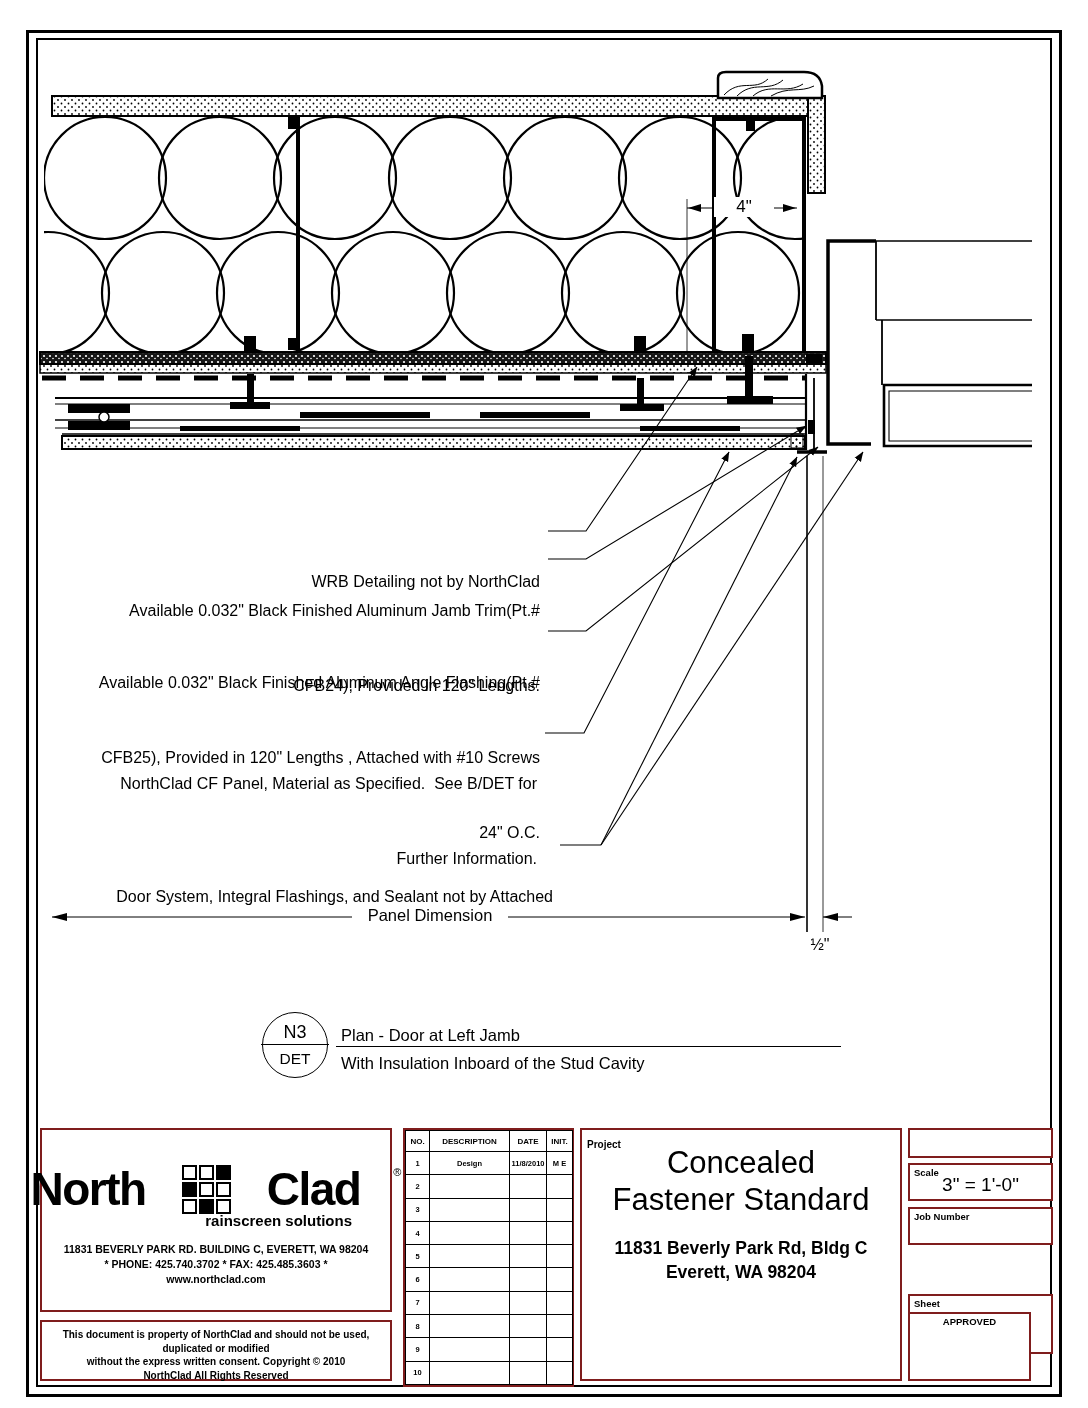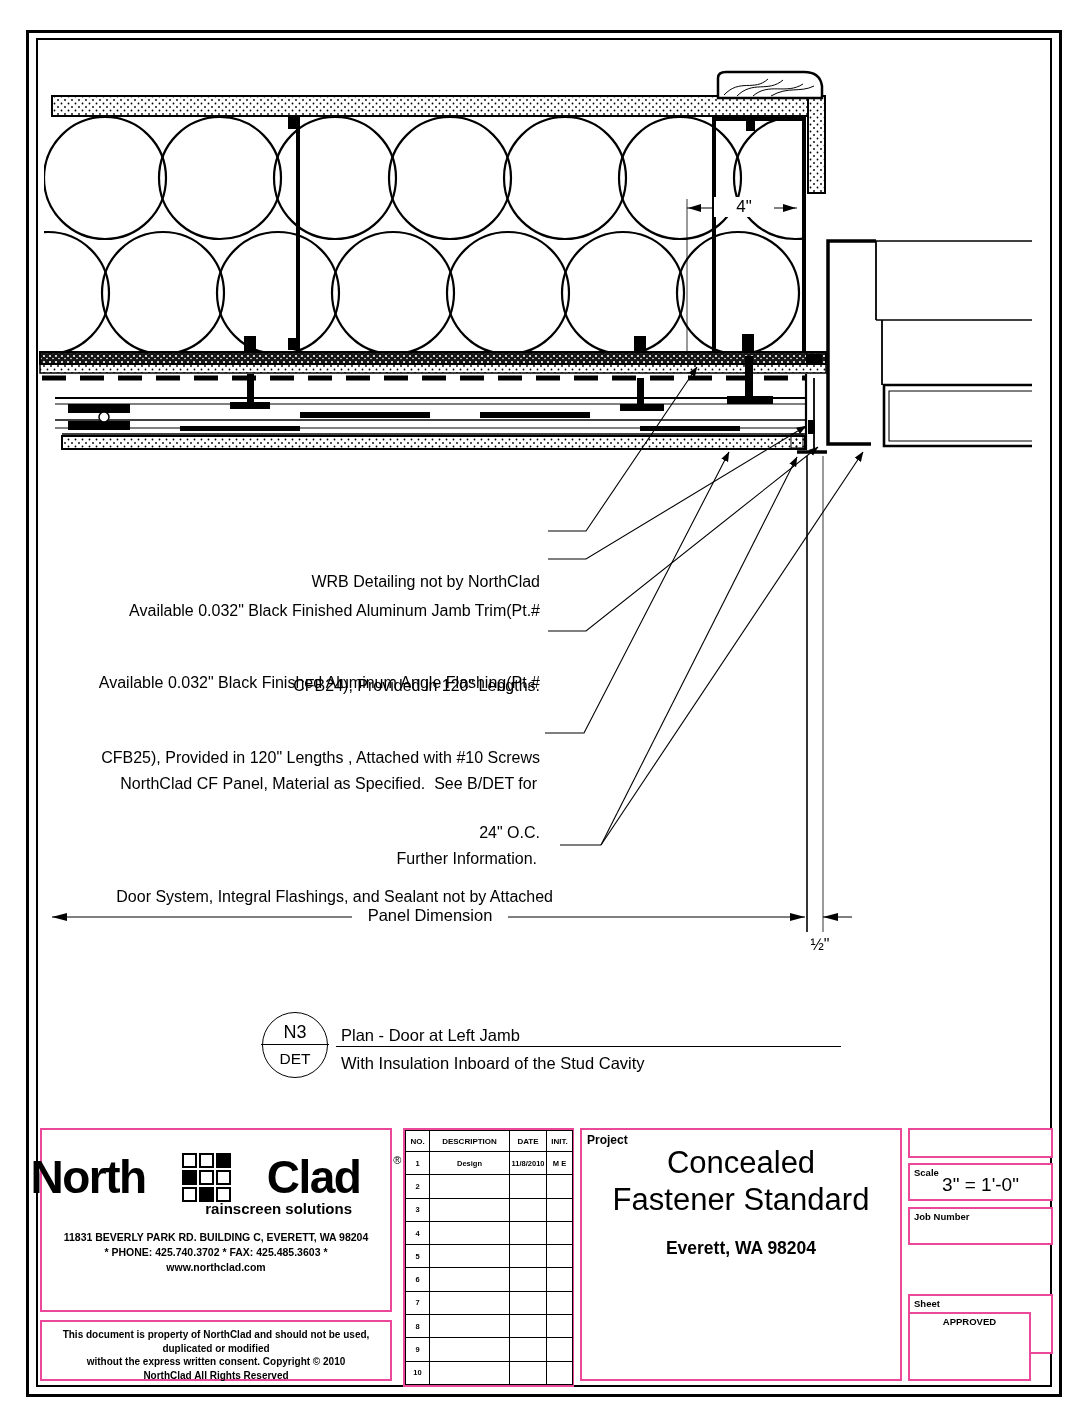--- a/index.html
+++ b/index.html
@@ -18,42 +18,42 @@
           border-radius:50%;box-sizing:border-box;}
   .bubble .half{position:absolute;left:0;width:100%;text-align:center;font-size:18px;}
   .bubble .t{top:9px;}
   .bubble .b{top:37px;font-size:15.5px;}
   .bubble .chord{position:absolute;top:31px;left:-2px;right:-2px;border-top:1.5px solid #000;}
   .det-line1{position:absolute;left:341px;top:1025px;font-size:16.5px;line-height:20px;}
   .det-rule{position:absolute;left:336px;top:1046px;width:505px;height:1.2px;background:#000;}
   .det-line2{position:absolute;left:341px;top:1053px;font-size:16.5px;line-height:20px;}
 
   
-  .tb-box{position:absolute;border:2px solid #ec4899;box-sizing:border-box;background:#fff;}
+  .tb-box{position:absolute;border:2px solid #7f1d1d;box-sizing:border-box;background:#fff;}
   .logo-box{left:40px;top:1128px;width:352px;height:184px;}
-  .logo-row{display:flex;align-items:center;justify-content:center;margin-top:20px;gap:33px;}
+  .logo-row{display:flex;align-items:center;justify-content:center;margin-top:32px;gap:33px;}
   .logo-word{font-size:46px;font-weight:bold;letter-spacing:-1.5px;}
   .logo-grid{display:grid;grid-template-columns:repeat(3,15px);grid-auto-rows:15px;gap:2px;margin:0 3px;}
   .sq{border:2.5px solid #000;box-sizing:border-box;background:#fff;}
   .sq.f{background:#000;}
   .reg{font-size:11px;align-self:flex-start;margin-top:4px;}
   .tagline{text-align:right;font-size:15px;font-weight:bold;margin:-4px 38px 0 0;}
   .logo-addr{margin-top:13px;text-align:center;font-size:10.5px;font-weight:bold;line-height:15px;}
   .copy-box{left:40px;top:1320px;width:352px;height:61px;}
   .copy-box div{margin-top:6px;text-align:center;font-size:10px;font-weight:bold;line-height:13.5px;}
 
   .rev-box{left:403px;top:1128px;width:171px;height:259px;}
   table.rev{border-collapse:collapse;width:100%;height:100%;table-layout:fixed;
             font-size:8px;font-weight:bold;text-align:center;}
   table.rev th,table.rev td{border:1.6px solid #000;padding:0;overflow:hidden;}
   table.rev thead th{height:20px;font-size:8px;}
   table.rev td{font-size:7.5px;}
 
   .proj-box{left:580px;top:1128px;width:322px;height:253px;}
-  .proj-label{position:absolute;top:3px;left:5px;font-size:12px;font-weight:bold;}
+  .proj-label{position:absolute;top:9px;left:5px;font-size:10px;font-weight:bold;}
   .proj-title{margin-top:14px;text-align:center;font-size:31px;line-height:37px;font-weight:500;}
   .proj-addr{margin-top:18px;text-align:center;font-size:17.5px;font-weight:bold;line-height:24px;}
 
   .r1-box{left:908px;top:1128px;width:145px;height:30px;}
   .scale-box{left:908px;top:1163px;width:145px;height:38px;}
   .job-box{left:908px;top:1207px;width:145px;height:38px;}
   .sheet-box{left:908px;top:1250px;width:145px;height:60px;margin-top:44px;}
   .appr-box{left:908px;top:1312px;width:123px;height:69px;}
   .small-label{position:absolute;top:2px;left:4px;font-size:9.5px;font-weight:bold;}
   .scale-val{text-align:center;font-size:19px;padding-top:9px;}
@@ -361,20 +361,21 @@
     </table>
   </div>
 
   <div class="tb-box proj-box">
     <div class="proj-label">Project</div>
     <div class="proj-title">
       <div>Concealed</div>
       <div>Fastener Standard</div>
     </div>
     <div class="proj-addr">
+      <div>11831 Beverly Park Rd, Bldg C</div>
       <div>Everett, WA 98204</div>
     </div>
   </div>
 
   <div class="tb-box r1-box"></div>
   <div class="tb-box scale-box">
     <div class="small-label">Scale</div>
     <div class="scale-val">3" = 1'-0"</div>
   </div>
   <div class="tb-box job-box">

